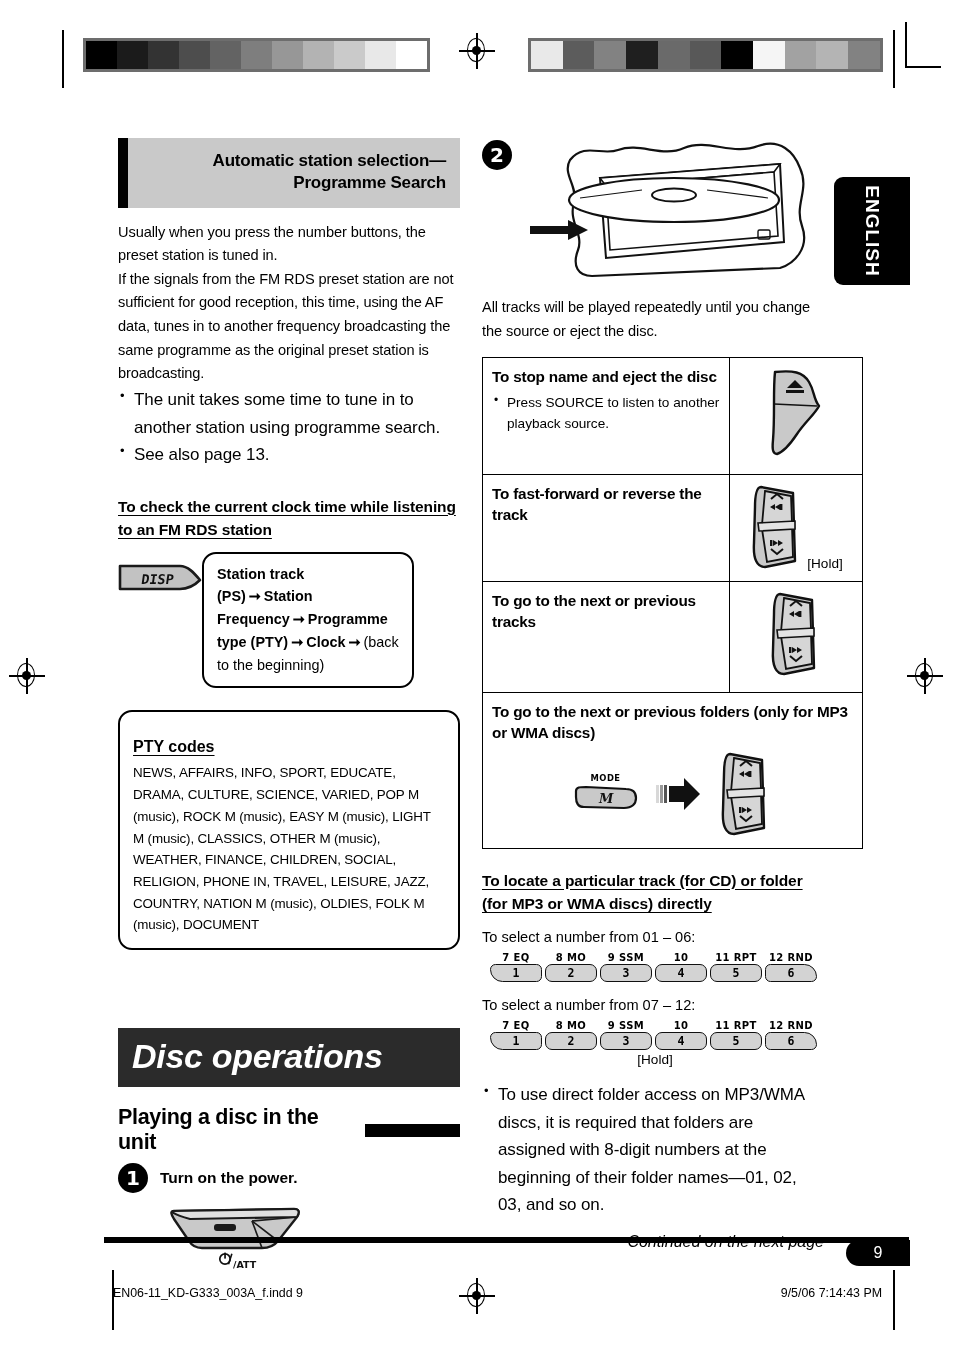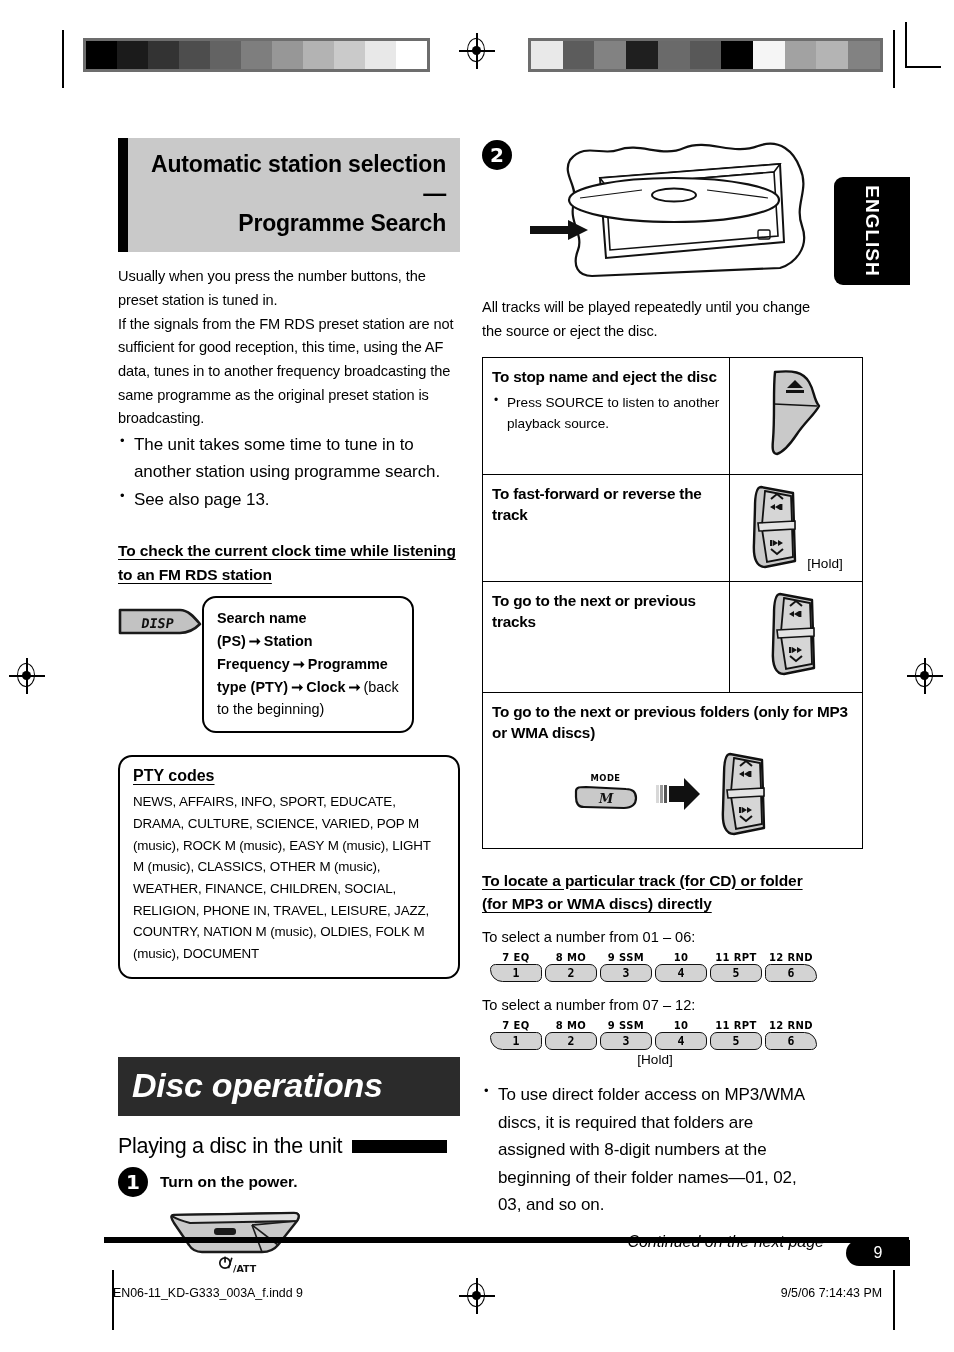--- a/index.html
+++ b/index.html
@@ -24,28 +24,28 @@
   .graybar span{display:block;height:100%;}
 
   
   .col-left{position:absolute;left:118px;top:138px;width:342px;}
   .col-right{position:absolute;left:482px;top:138px;width:342px;}
 
   
   .band-head{
     background:#c9c9c9;border-left:10px solid #000;
     padding:12px 14px 14px 16px;text-align:right;
-    font-weight:bold;font-size:23px;line-height:1.28;letter-spacing:-.2px;
+    font-weight:bold;font-size:17px;line-height:1.28;letter-spacing:-.2px;
   }
   .sec-band{
     background:#2b2b2b;color:#fff;font-style:italic;font-weight:bold;
     font-size:34px;padding:9px 0 11px 14px;letter-spacing:-.3px;
   }
   h2.sub{
-    font-size:21.5px;font-weight:normal;margin:18px 0 6px 0;letter-spacing:-.3px;
+    font-size:21.5px;font-weight:bold;margin:18px 0 6px 0;letter-spacing:-.3px;
     display:flex;align-items:center;gap:10px;
   }
   h2.sub .blk{display:inline-block;height:13px;flex:0 0 95px;background:#000;}
   .uhead{
     font-size:15.5px;font-weight:bold;line-height:1.52;margin:26px 0 10px 0;
     letter-spacing:-.1px;
   }
   .uhead span{ text-decoration:underline; text-underline-offset:3px; }
 
   
@@ -61,21 +61,21 @@
   .disp-btn{flex:0 0 84px;margin-top:8px;}
   .callout{
     border:2px solid #000;border-radius:14px;padding:9px 12px 10px 13px;
     font-size:14.4px;line-height:1.58;width:212px;box-sizing:border-box;
   }
   .callout b{font-weight:bold;}
   .arrw{font-weight:bold;}
 
   
   .pty-box{
-    border:2px solid #000;border-radius:14px;padding:10px 13px 12px 13px;
+    border:2px solid #000;border-radius:14px;padding:26px 13px 12px 13px;
     margin-top:22px;
   }
   .pty-title{
     font-size:16px;font-weight:bold;text-decoration:underline;text-underline-offset:3px;
     margin-bottom:6px;
   }
   .pty-codes{font-size:13.4px;line-height:1.62;letter-spacing:-.15px;}
 
   
   .stepnum{
@@ -231,21 +231,21 @@
     </div>
 
     <div class="disp-row">
       <div class="disp-btn">
         <svg width="84" height="34" viewBox="0 0 84 34">
           <path d="M2,6 L62,6 C70,6 76,13 82,20 C76,26 70,29 62,29 L2,29 Z" fill="#c2c2c2" stroke="#1a1a1a" stroke-width="2.6" stroke-linejoin="round"></path>
           <text x="26" y="24" font-family="DejaVu Sans Mono, monospace" font-size="13.5" font-weight="bold" fill="#111" transform="skewX(-8)">DISP</text>
         </svg>
       </div>
       <div class="callout">
-        <b>Search name (PS)</b><b class="arrw" style="margin:0 3px;">➞</b><b>Station Frequency</b><b class="arrw" style="margin:0 3px;">➞</b><b>Programme type (PTY)</b><b class="arrw" style="margin:0 3px;">➞</b><b>Clock</b><b class="arrw" style="margin:0 3px;">➞</b><span>(back to the beginning)</span>
+        <b>Station track (PS)</b><b class="arrw" style="margin:0 3px;">➞</b><b>Station Frequency</b><b class="arrw" style="margin:0 3px;">➞</b><b>Programme type (PTY)</b><b class="arrw" style="margin:0 3px;">➞</b><b>Clock</b><b class="arrw" style="margin:0 3px;">➞</b><span>(back to the beginning)</span>
       </div>
     </div>
 
     <div class="pty-box">
       <div class="pty-title">PTY codes</div>
       <div class="pty-codes">NEWS, AFFAIRS, INFO, SPORT, EDUCATE, DRAMA, CULTURE, SCIENCE, VARIED, POP M (music), ROCK M (music), EASY M (music), LIGHT M (music), CLASSICS, OTHER M (music), WEATHER, FINANCE, CHILDREN, SOCIAL, RELIGION, PHONE IN, TRAVEL, LEISURE, JAZZ, COUNTRY, NATION M (music), OLDIES, FOLK M (music), DOCUMENT</div>
     </div>
 
     <div class="sec-band" style="margin-top:78px;">
       <span>Disc operations</span>

